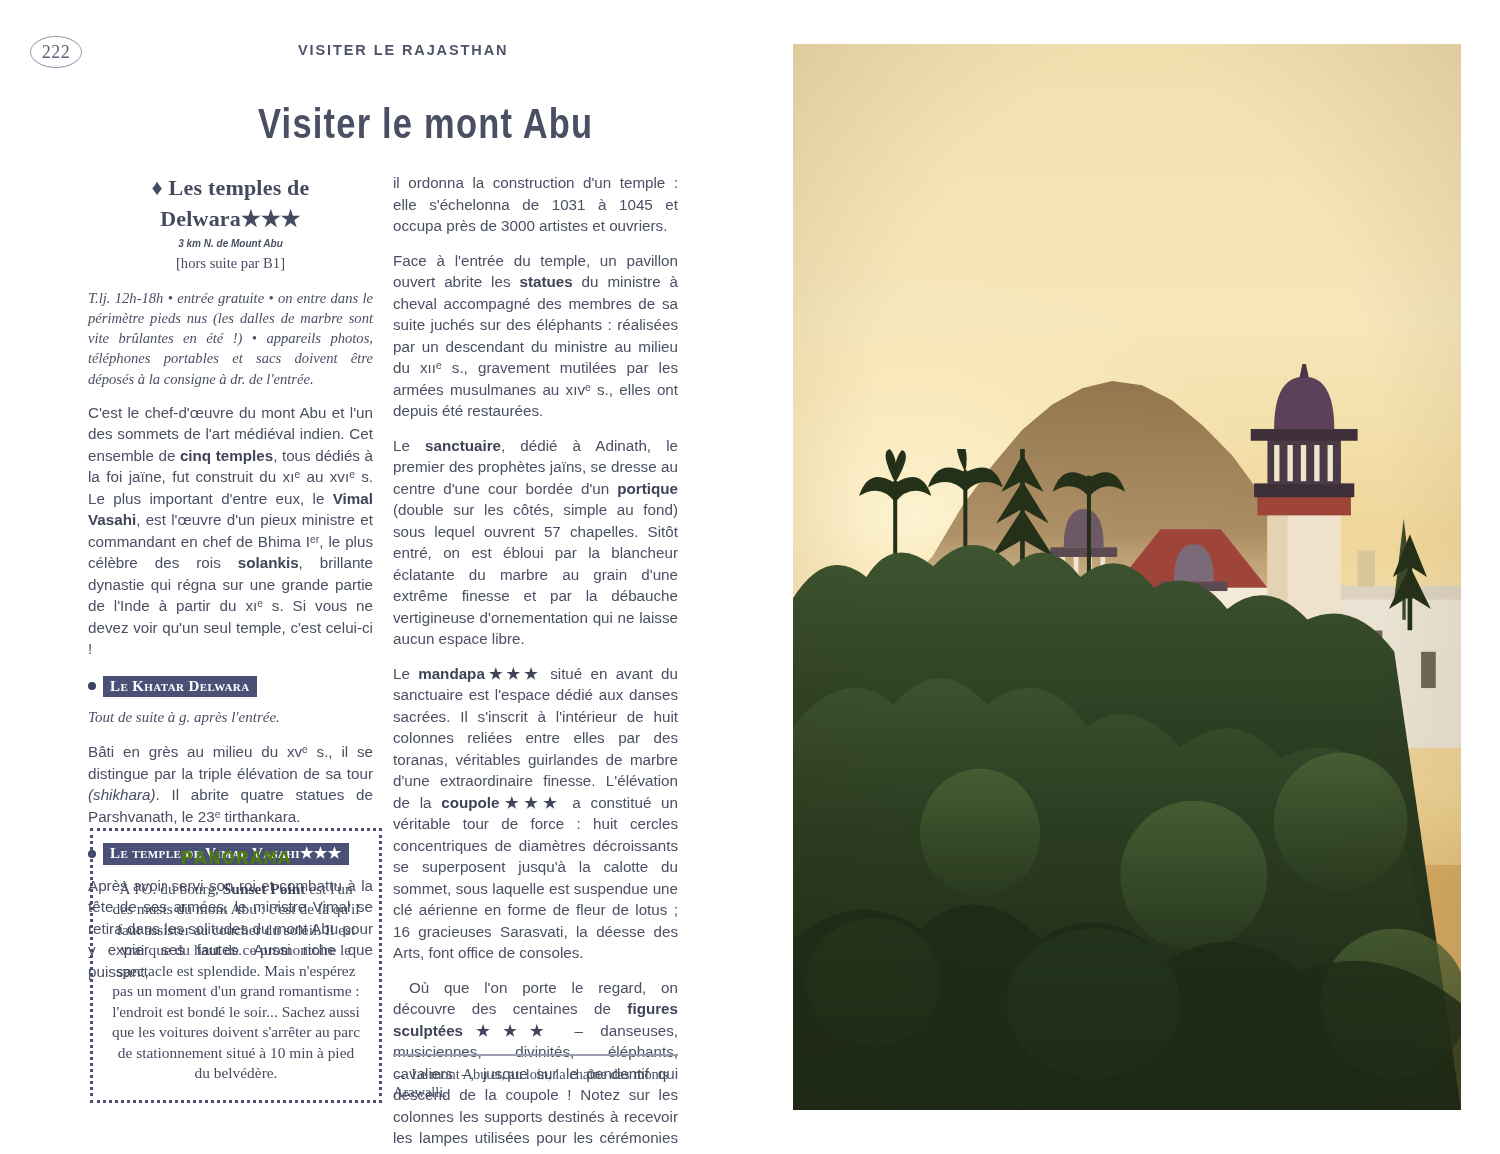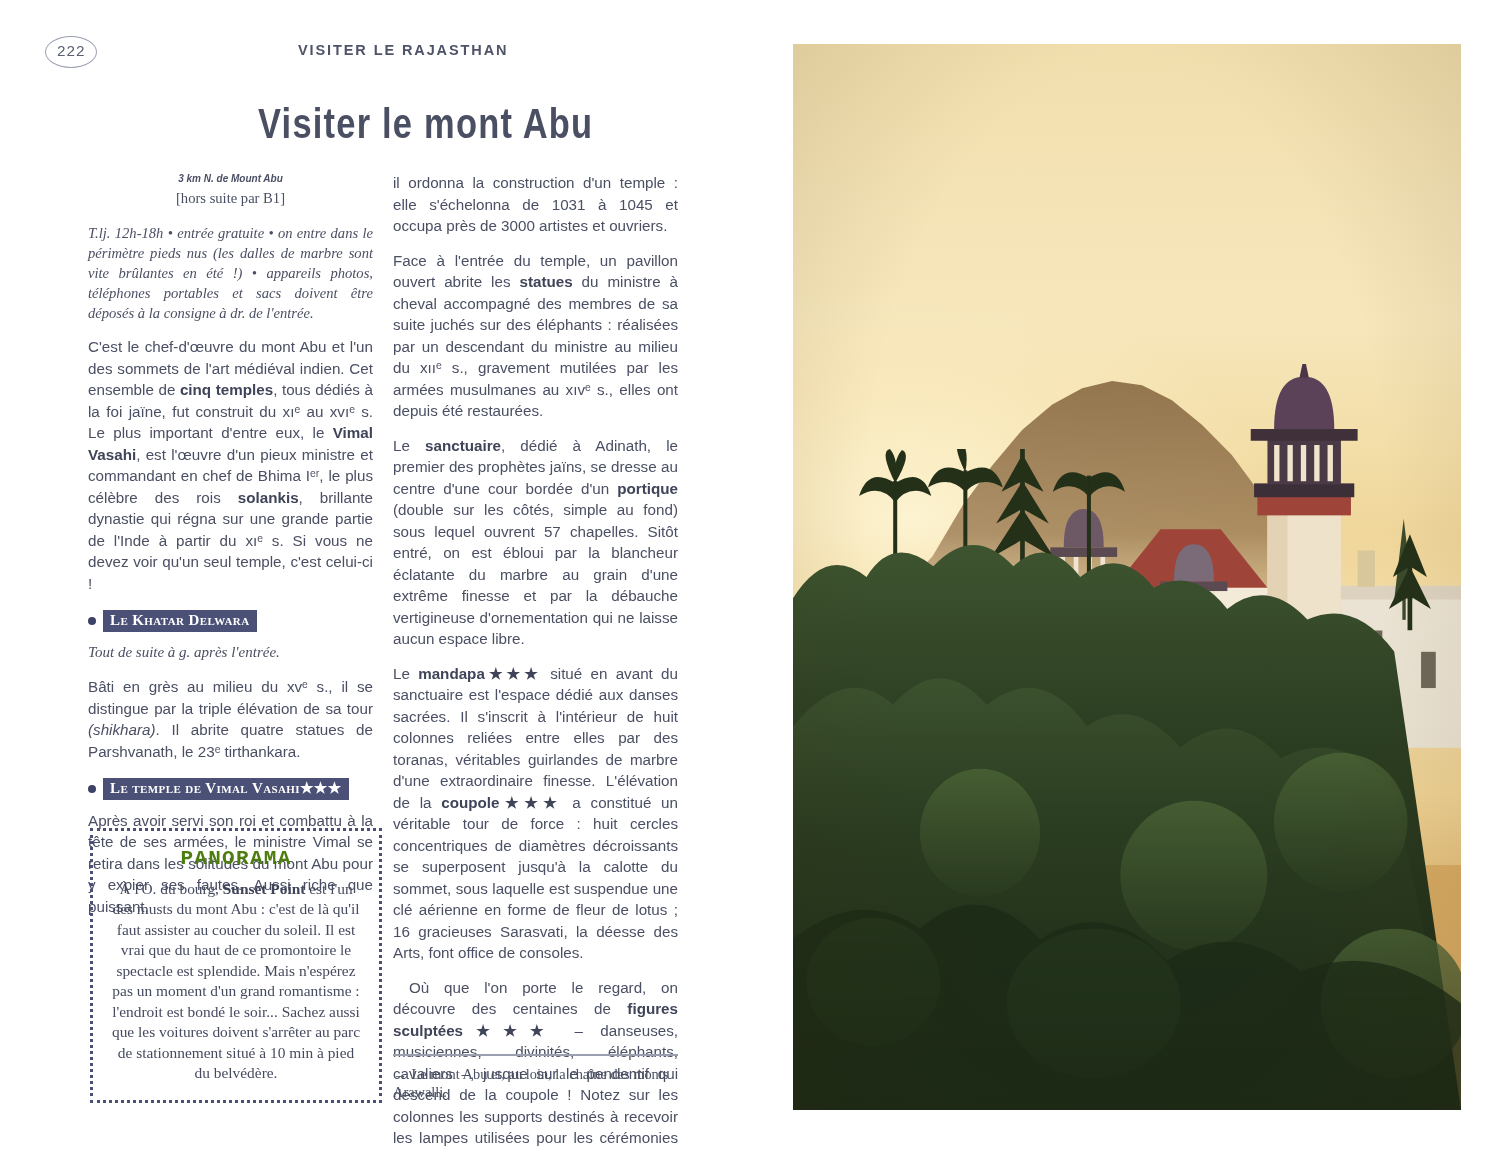--- a/index.html
+++ b/index.html
@@ -8,26 +8,26 @@
     background:#ffffff;
     font-family:"Liberation Sans", sans-serif;
     color:#4a4f63;
     overflow:hidden;
     position:relative;
   }
   .page { position:relative; width:1500px; height:1154px; }
 
   
   .folio {
-    position:absolute; left:45px; top:36px;
+    position:absolute; left:30px; top:36px;
     width:50px; height:30px;
     border:1.3px solid #9aa0b0; border-radius:50%;
     display:flex; align-items:center; justify-content:center;
-    font-size:15px; letter-spacing:.5px; color:#5b6073;
-    font-family:Liberation Mono, monospace;
+    font-size:18px; letter-spacing:.5px; color:#5b6073;
+    font-family:Liberation Serif, serif;
   }
   .runhead {
     position:absolute; left:298px; top:42px;
     font-size:14.5px; font-weight:bold; letter-spacing:1.9px;
     color:#4e5368;
   }
 
   
   .maintitle {
     position:absolute; left:258px; top:100px;
@@ -149,20 +149,21 @@
 <body>
 
 <div class="page">
 
   <div class="folio">222</div>
   <div class="runhead">VISITER LE RAJASTHAN</div>
   <div class="maintitle">Visiter le mont Abu</div>
 
   <div class="col col1">
 
+    <div class="sec-title">♦ Les temples de Delwara★★★</div>
     <div class="sec-sub">3 km N. de Mount Abu</div>
     <div class="sec-plan">[hors suite par B1]</div>
 
     <p class="practical">T.lj. 12h-18h • entrée gratuite • on entre dans le périmètre pieds nus (les dalles de marbre sont vite brûlantes en été !) • appareils photos, téléphones portables et sacs doivent être déposés à la consigne à dr. de l'entrée.</p>
 
     <p><span>C'est le chef-d'œuvre du mont Abu et l'un des sommets de l'art médiéval indien. Cet ensemble de </span><b>cinq temples</b><span>, tous dédiés à la foi jaïne, fut construit du xıᵉ au xvıᵉ s. Le plus important d'entre eux, le </span><b>Vimal Vasahi</b><span>, est l'œuvre d'un pieux ministre et commandant en chef de Bhima Iᵉʳ, le plus célèbre des rois </span><b>solankis</b><span>, brillante dynastie qui régna sur une grande partie de l'Inde à partir du xıᵉ s. Si vous ne devez voir qu'un seul temple, c'est celui-ci !</span></p>
 
     <div class="label-row">
       <span class="label-bullet"></span>
       <span class="label-box">Le Khatar Delwara</span>

